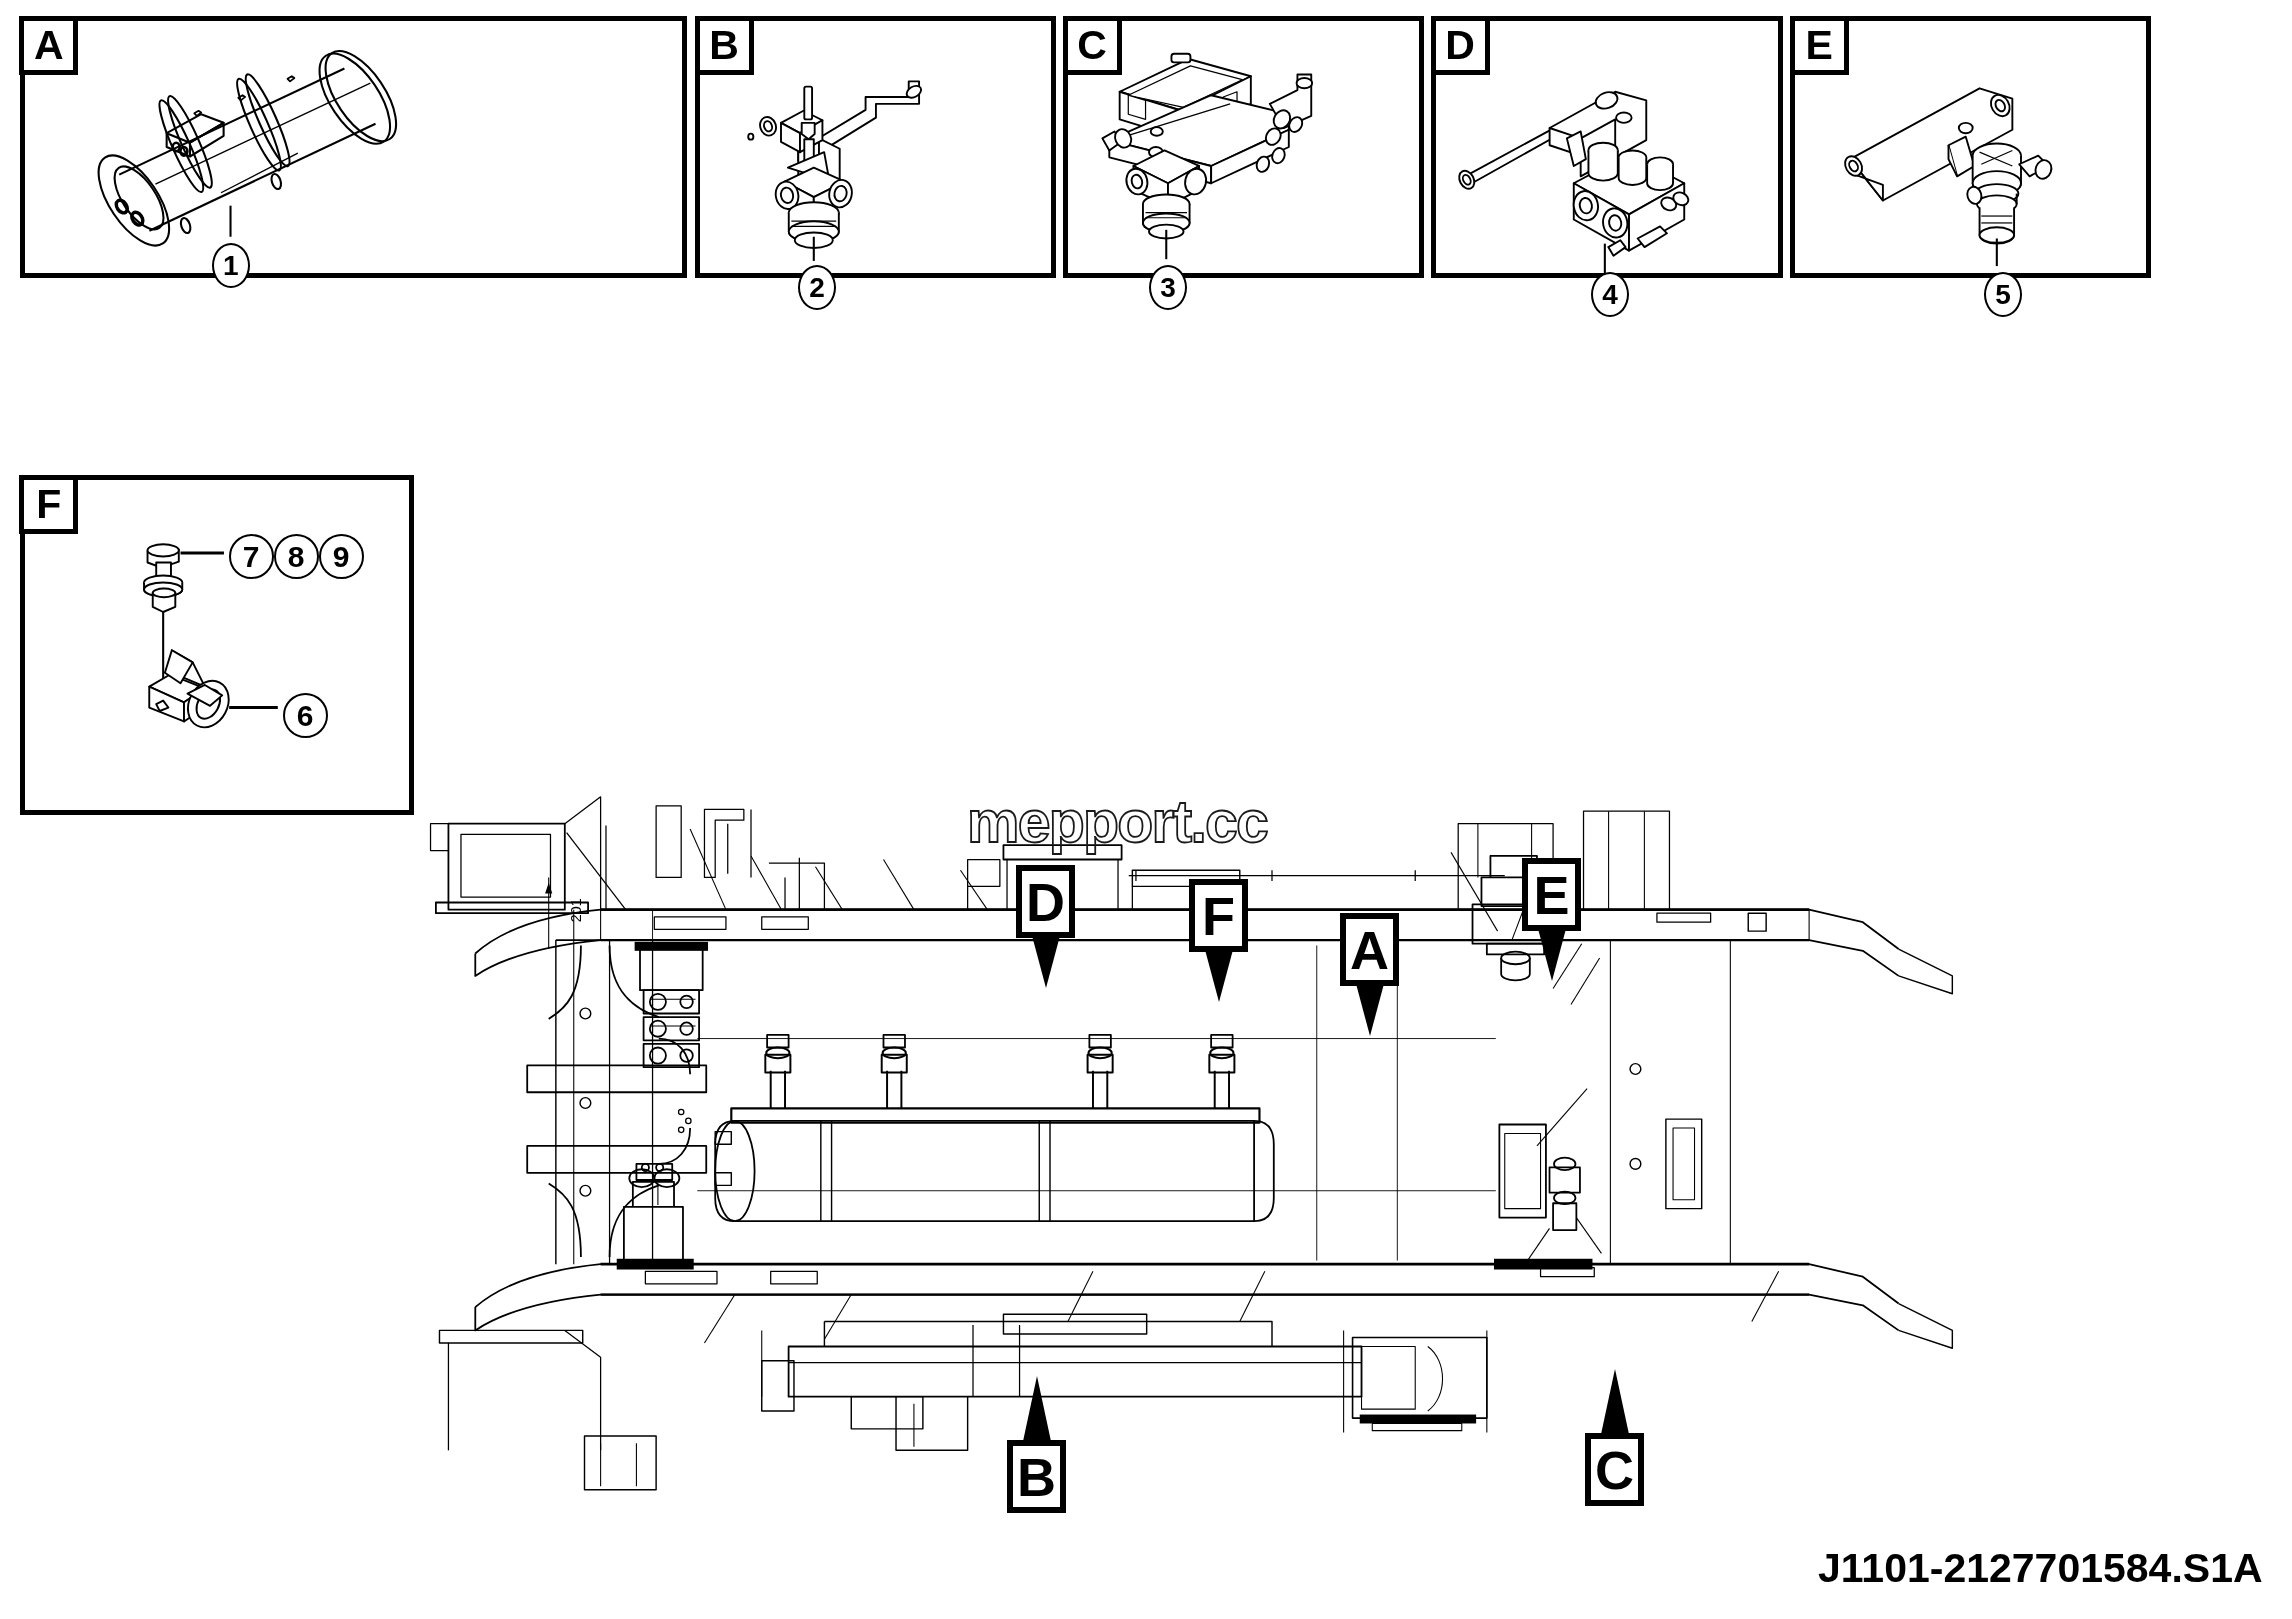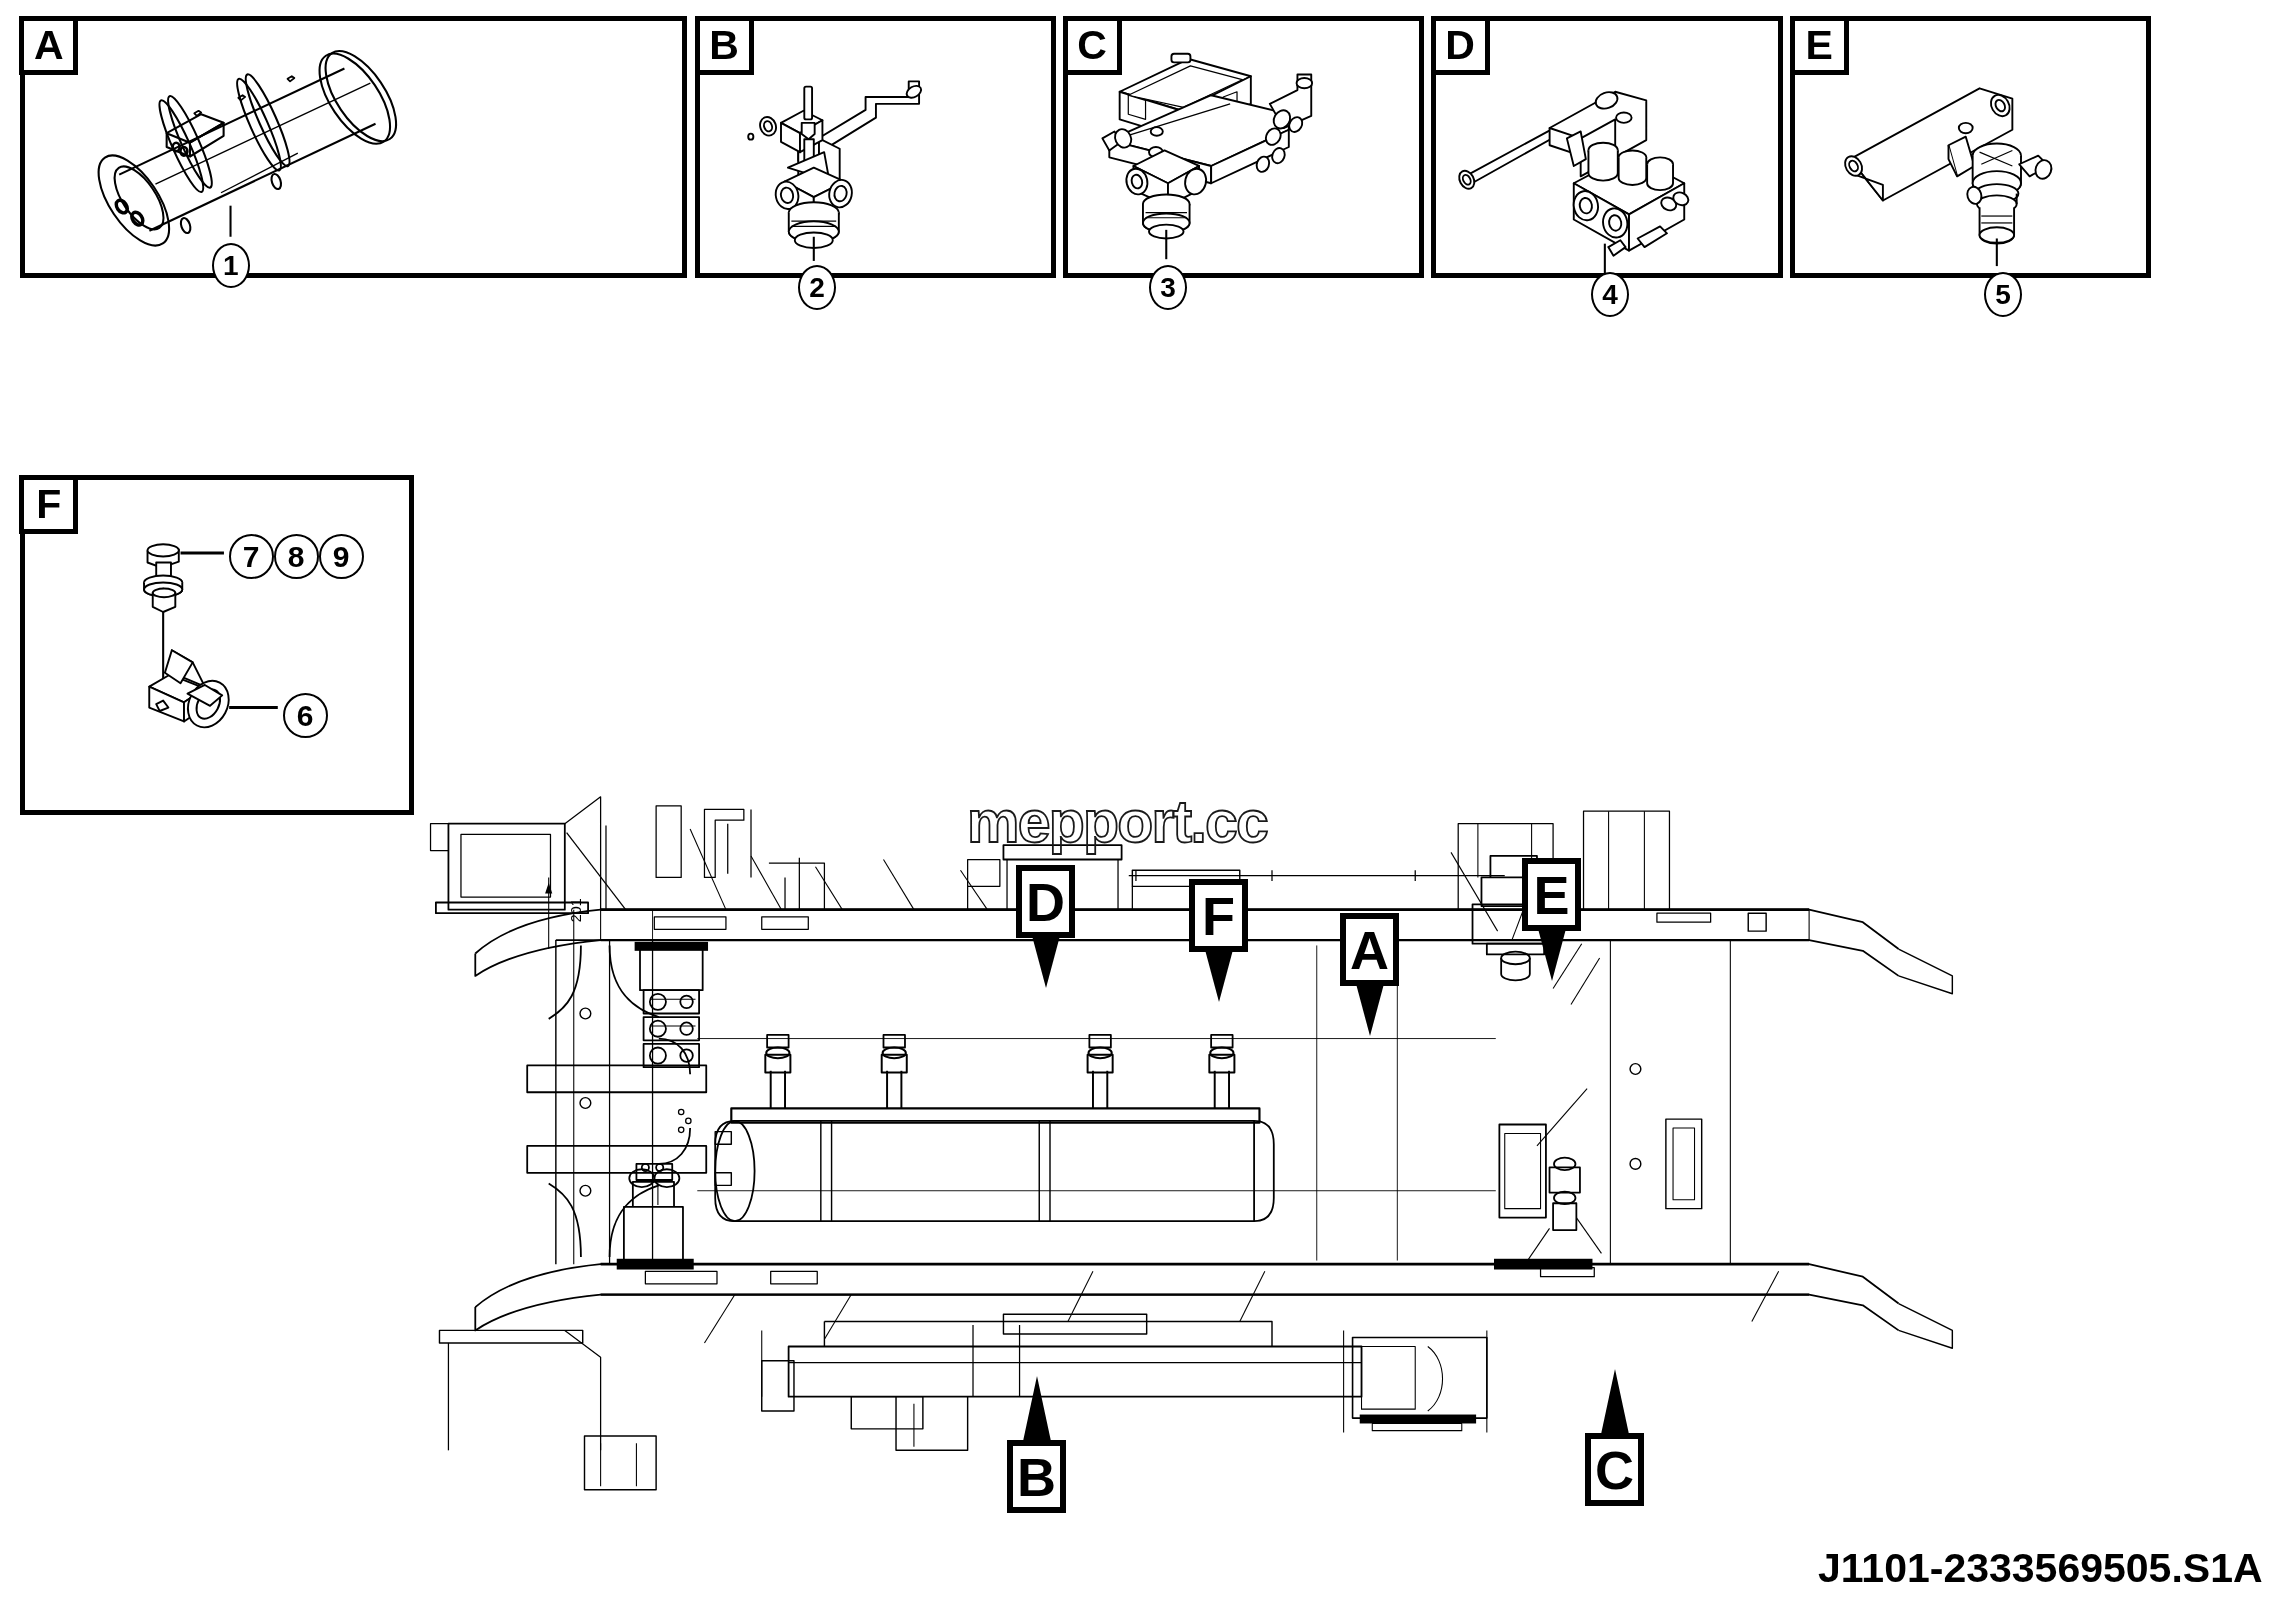--- a/index.html
+++ b/index.html
@@ -629,16 +629,16 @@
     <span class="ptr ptr-up"></span>
   </div>
 
   <div class="marker" style="left:1585px;top:1433px;">
     <span>C</span>
     <span class="ptr ptr-up"></span>
   </div>
 
   <div class="wm-outline" style="left:967px;top:788px;">mepport.cc</div>
 
-  <div class="partno" style="left:1818px;top:1545px;">J1101-2333569505.S1A</div>
+  <div class="partno" style="left:1818px;top:1545px;">J1101-2127701584.S1A</div>
 
 </div>
 
 
 </body></html>

